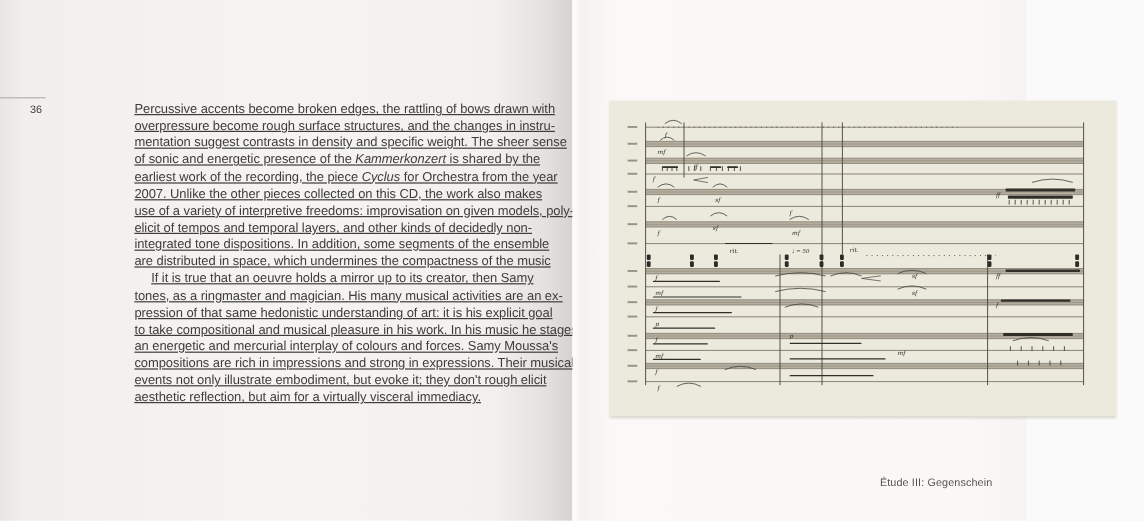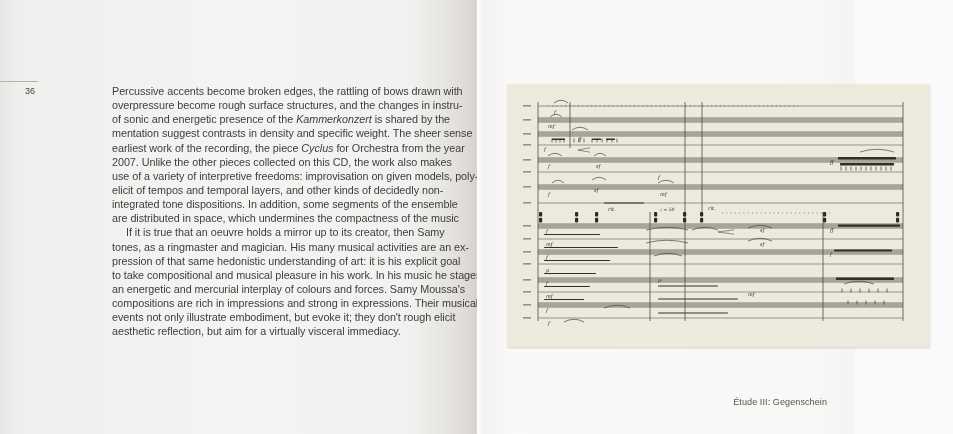--- a/index.html
+++ b/index.html
@@ -16,21 +16,21 @@
   .page-right{
     left:477px;width:378px;
     background:linear-gradient(to right,#fefefd 0%,#f3f2f0 2%,#faf9f7 9%,#f9f8f6 88%,#f5f4f2 100%);
   }
   .pageno-rule{position:absolute;left:0;top:81px;width:38px;height:1px;background:#b3b1ad;}
   .pageno{position:absolute;left:25px;top:86px;font-size:9px;color:#45443f;}
   .textblock{
     position:absolute;left:112px;top:84px;width:350px;
     font-size:10.8px;line-height:14.15px;letter-spacing:-0.05px;color:#3e3d3b;
   }
-  .textblock .line{white-space:nowrap;height:14.15px;}
+  .textblock .line{white-space:nowrap;height:14.15px;text-decoration:underline;}
   .textblock .line.indent{padding-left:14px;}
   .score{
     position:absolute;left:31px;top:84px;width:422px;height:263px;
     background:#eceadd;
     box-shadow:0 1px 2px rgba(110,104,90,0.28);
   }
   .score svg{display:block;width:422px;height:263px;}
   .caption{
     position:absolute;right:28px;top:397px;
     font-size:9px;color:#56544f;letter-spacing:0.1px;
@@ -40,22 +40,22 @@
 <body>
 
 <div class="spread">
 
   <div class="page page-left">
     <div class="pageno-rule"></div>
     <div class="pageno">36</div>
     <div class="textblock" id="textblock">
         <div class="line"><span>Percussive accents become broken edges, the rattling of bows drawn with</span></div>
         <div class="line"><span>overpressure become rough surface structures, and the changes in instru-</span></div>
+        <div class="line"><span>mentation suggest contrasts in density and specific weight. The sheer sense</span></div>
         <div class="line"><span>of sonic and energetic presence of the </span><i>Kammerkonzert</i><span> is shared by the</span></div>
-        <div class="line"><span>mentation suggest contrasts in density and specific weight. The sheer sense</span></div>
         <div class="line"><span>earliest work of the recording, the piece </span><i>Cyclus</i><span> for Orchestra from the year</span></div>
         <div class="line"><span>2007. Unlike the other pieces collected on this CD, the work also makes</span></div>
         <div class="line"><span>use of a variety of interpretive freedoms: improvisation on given models, poly-</span></div>
         <div class="line"><span>elicit of tempos and temporal layers, and other kinds of decidedly non-</span></div>
         <div class="line"><span>integrated tone dispositions. In addition, some segments of the ensemble</span></div>
         <div class="line"><span>are distributed in space, which undermines the compactness of the music</span></div>
         <div class="line indent"><span>If it is true that an oeuvre holds a mirror up to its creator, then Samy</span></div>
         <div class="line"><span>tones, as a ringmaster and magician. His many musical activities are an ex-</span></div>
         <div class="line"><span>pression of that same hedonistic understanding of art: it is his explicit goal</span></div>
         <div class="line"><span>to take compositional and musical pleasure in his work. In his music he stages</span></div>

